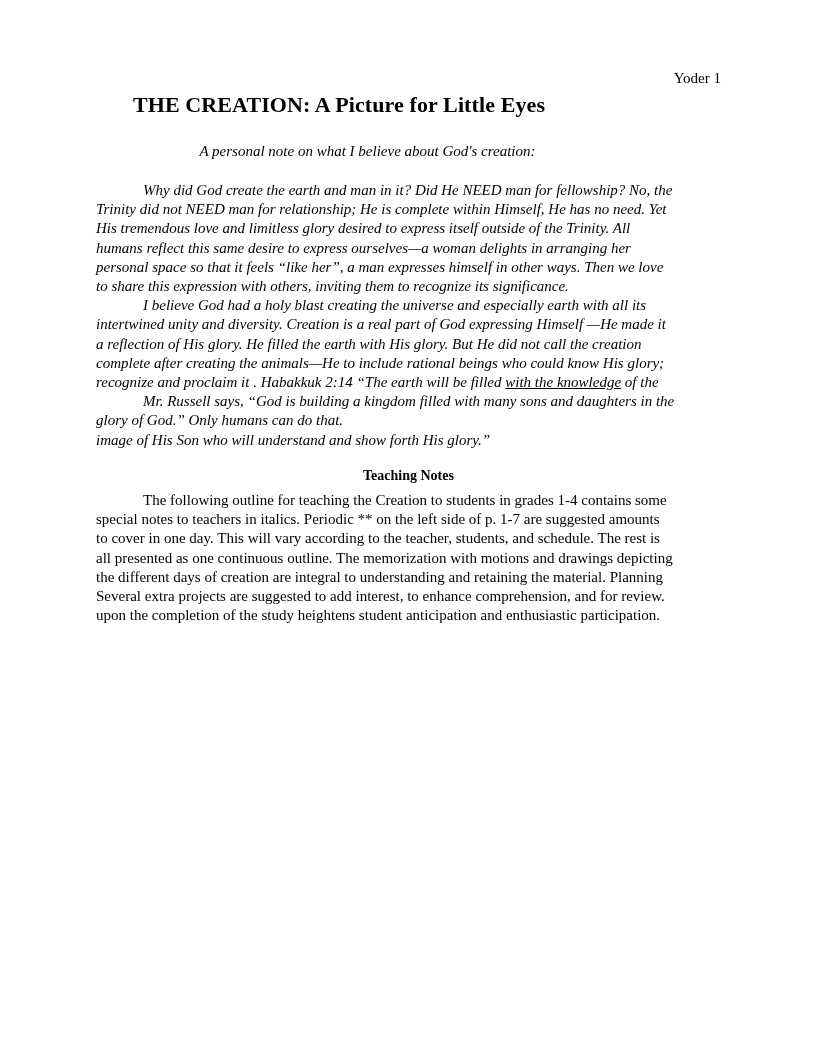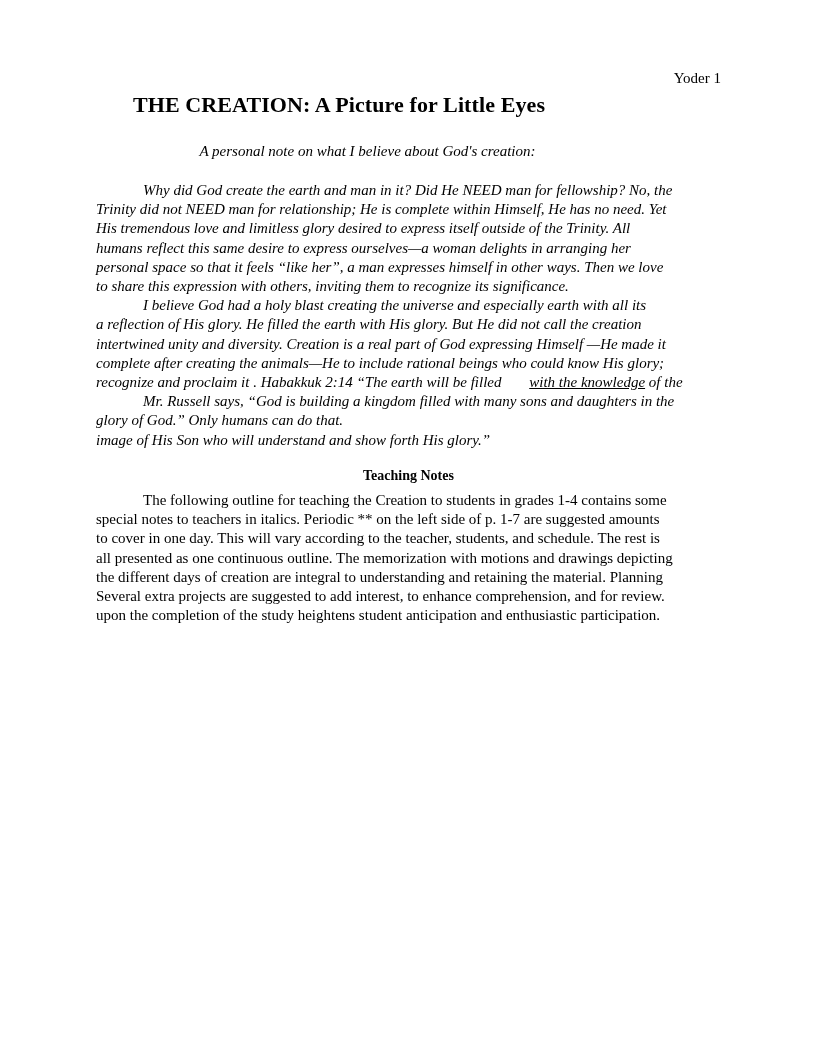--- a/index.html
+++ b/index.html
@@ -8,21 +8,21 @@
     .header-right { position: absolute; top: 38px; right: 96px; font-size: 15px; margin-top: 32px; }
     .title { position: absolute; top: 92px; left: 0; width: 678px; text-align: center;
              font-size: 22px; font-weight: bold; letter-spacing: 0.1px; }
     .subtitle { position: absolute; top: 143px; left: 0; width: 735px; text-align: center;
                 font-size: 15px; font-style: italic; padding-left: 0px; box-sizing: border-box; padding-right: 0; }
     .subtitle span { margin-left: 0px; }
     .body-block { position: absolute; left: 96px; width: 630px; font-size: 15px; line-height: 19.2px; }
     .note { top: 181px; font-style: italic; }
     .line { display: block; white-space: nowrap; }
     .indent { padding-left: 47px; }
-    .u { text-decoration: underline; margin-left: 24px; }
+    .u { text-decoration: underline; }
     .section-heading { position: absolute; top: 468px; left: 0; width: 817px; text-align: center;
                        font-size: 14px; font-weight: bold; }
     .teaching { top: 491px; }
   </style>
 </head>
 <body>
 
 <div class="header-right">Yoder 1</div>
 
 <div class="title">THE CREATION:  A Picture for Little Eyes</div>
@@ -30,22 +30,22 @@
 <div class="subtitle"><span>A personal note on what I believe about God's creation:</span></div>
 
 <div class="body-block note">
   <span class="line indent">Why did God create the earth and man in it?  Did He NEED man for fellowship?  No, the</span>
   <span class="line">Trinity did not NEED man for relationship; He is complete within Himself, He has no need.  Yet</span>
   <span class="line">His tremendous love and limitless glory desired to express itself outside of the Trinity.   All</span>
   <span class="line">humans reflect this same desire to express ourselves—a woman delights in arranging her</span>
   <span class="line">personal space so that it feels  “like her”, a man expresses himself in other ways.   Then we love</span>
   <span class="line">to share this expression with others, inviting them to recognize its significance.</span>
   <span class="line indent">I believe God had a holy blast creating the universe and especially earth with all its</span>
+  <span class="line">intertwined unity and diversity.  Creation is a real part of God expressing Himself —He made it</span>
   <span class="line">a reflection of His glory.   He filled the earth with His glory.  But He did not call the creation</span>
-  <span class="line">intertwined unity and diversity.  Creation is a real part of God expressing Himself —He made it</span>
   <span class="line">complete after creating the animals—He to include rational beings who could know His glory;</span>
   <span class="line"><span>recognize and proclaim it . Habakkuk 2:14 “The earth will be filled </span><span class="u">with the knowledge</span><span> of the</span></span>
   <span class="line indent">Mr. Russell says, “God is building a kingdom filled with many sons and daughters in the</span>
   <span class="line">glory of God.”  Only humans can do that.</span>
   <span class="line">image of His Son who will understand and show forth His glory.”</span>
 </div>
 
 <div class="section-heading">Teaching Notes</div>
 
 <div class="body-block teaching">

